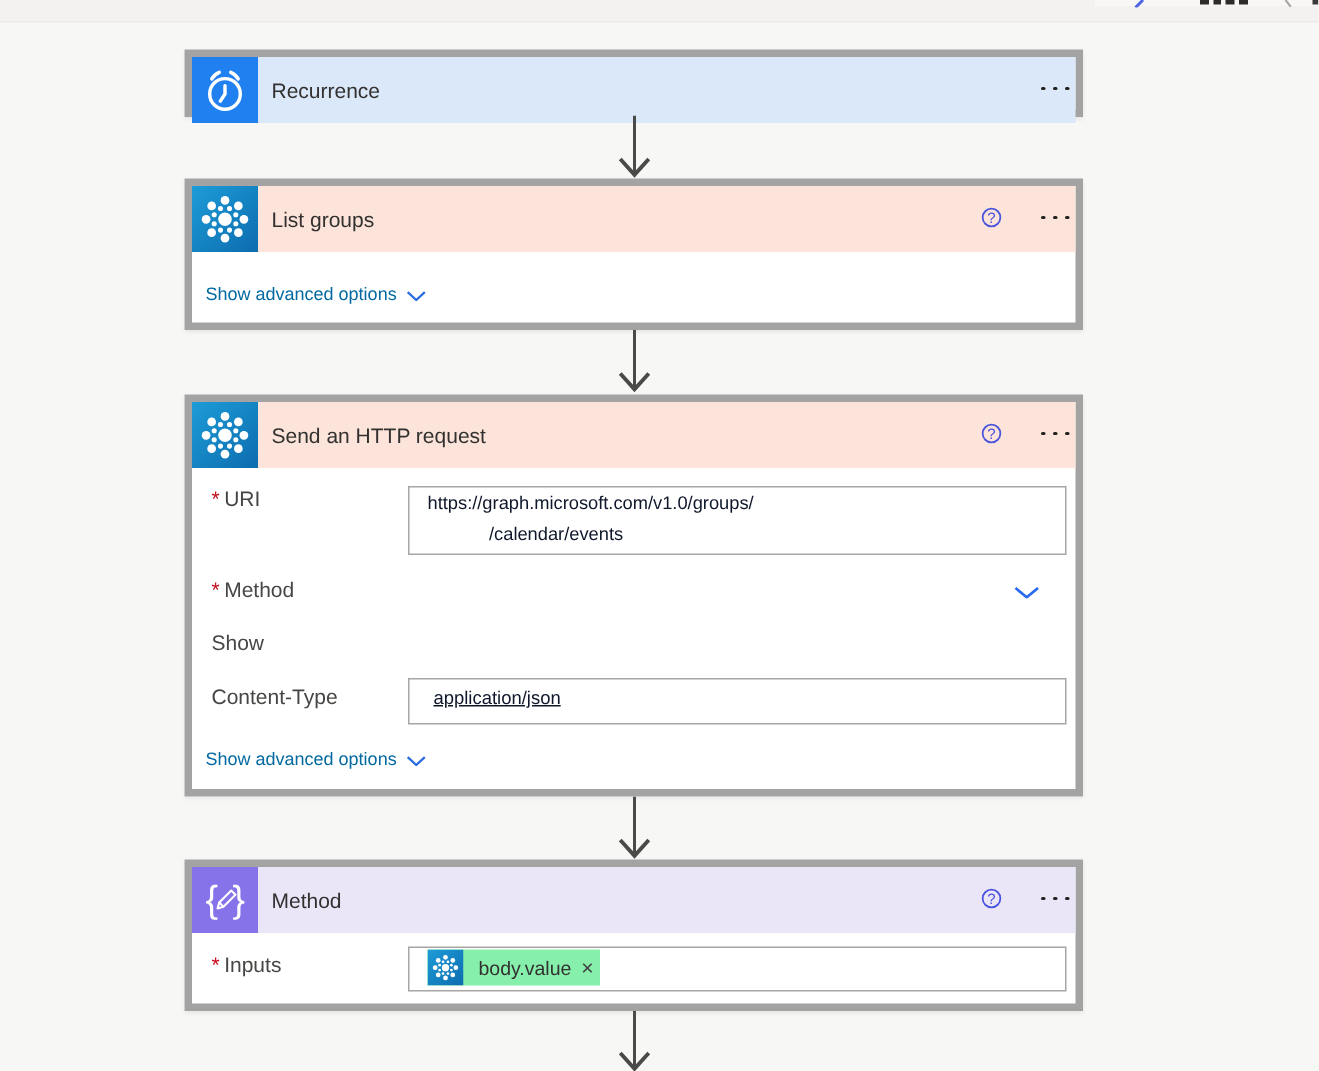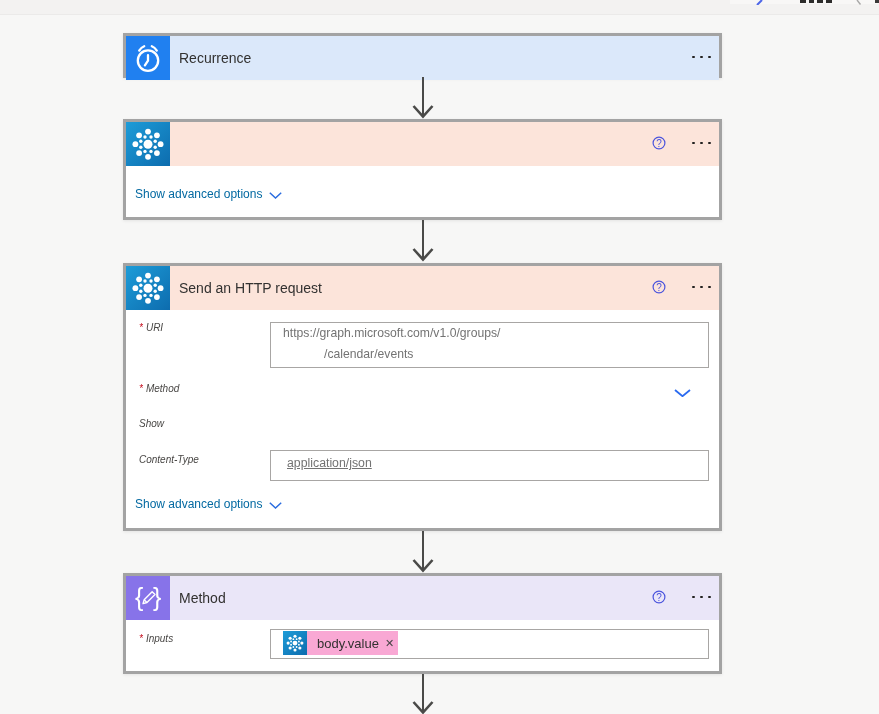--- a/index.html
+++ b/index.html
@@ -1,29 +1,29 @@
 <!DOCTYPE html>
 <html><head>
 <meta charset="utf-8">
 <style>
   html,body{margin:0;padding:0;}
   body{width:879px;height:714px;overflow:hidden;background:#f7f7f6;font-family:"Liberation Sans",sans-serif;position:relative;}
   .topbar{position:absolute;left:0;top:0;width:879px;height:14px;background:#f3f2f1;border-bottom:1px solid #ebeae9;}
   .frag{position:absolute;}
-  .card{position:absolute;left:123px;width:599px;background:#fff;border:3px solid #a3a3a3;box-sizing:border-box;box-shadow:0 1px 3px rgba(0,0,0,.08);}
+  .card{position:absolute;left:123px;width:599px;background:#fff;border:5px solid #a3a3a3;box-sizing:border-box;box-shadow:0 1px 3px rgba(0,0,0,.08);}
   .hdr{position:absolute;left:0;top:0;right:0;height:44px;}
   .icon{position:absolute;left:0;top:0;width:44px;height:44px;}
   .title{position:absolute;left:53px;top:0;height:44px;line-height:44px;font-size:14px;color:#323130;}
   .dots{position:absolute;top:19.5px;left:566px;width:24px;height:4px;}
   .dots i{position:absolute;top:0;width:2.6px;height:2.6px;border-radius:50%;background:#22201f;}
   .qm{position:absolute;left:526px;top:13.5px;width:14px;height:14px;}
   .adv{position:absolute;font-size:12px;color:#0369a1;}
-  .lbl{position:absolute;font-size:10px;color:#484644;font-style:italic;}
+  .lbl{position:absolute;font-size:14px;color:#484644;}
   .req{color:#c50f1f;margin-right:3px;}
-  .ibox{position:absolute;left:144px;width:439px;border:1px solid #a8a6a4;box-sizing:border-box;font-size:12.3px;color:#737373;background:#fff;}
+  .ibox{position:absolute;left:144px;width:439px;border:1px solid #a8a6a4;box-sizing:border-box;font-size:12.3px;color:#0f172a;background:#fff;}
   .arrow{position:absolute;}
 </style>
 </head>
 <body>
 
 <div class="topbar"></div>
 
 <div style="position:absolute;left:730px;top:0;width:149px;height:4px;background:#f8f7f6;"></div>
 <svg class="frag" style="left:748px;top:0" width="131" height="5" viewBox="0 0 131 5">
   <line x1="9" y1="5" x2="14" y2="0" stroke="#4d66e8" stroke-width="2"></line>
@@ -82,20 +82,21 @@
       <circle cx="29.2" cy="19.2" r="1.7"></circle>
         <circle cx="25.0" cy="15.0" r="1.7"></circle>
       <circle cx="19.0" cy="15.0" r="1.7"></circle>
         <circle cx="14.8" cy="19.2" r="1.7"></circle>
       <circle cx="14.8" cy="25.2" r="1.7"></circle>
         <circle cx="19.0" cy="29.4" r="1.7"></circle>
       <circle cx="25.0" cy="29.4" r="1.7"></circle>
         <circle cx="29.2" cy="25.2" r="1.7"></circle>
     </g>
   </svg>
+  <div class="title">List groups</div>
   <svg class="qm" viewBox="0 0 14 14">
       <circle cx="7" cy="7" r="5.9" fill="none" stroke="#4b54dd" stroke-width="1.2"></circle>
       <text x="7" y="10.6" font-size="10" fill="#4b54dd" text-anchor="middle" font-family="Liberation Sans">?</text>
     </svg>
   <div class="dots">
       <i style="left:0"></i>
       <i style="left:8.2px"></i>
       <i style="left:16.4px"></i>
     </div>
   <div class="adv" style="left:9px;top:65px;">Show advanced options</div>
@@ -185,21 +186,21 @@
       <text x="7" y="10.6" font-size="10" fill="#4b54dd" text-anchor="middle" font-family="Liberation Sans">?</text>
     </svg>
   <div class="dots">
       <i style="left:0"></i>
       <i style="left:8.2px"></i>
       <i style="left:16.4px"></i>
     </div>
 
   <div class="lbl" style="left:13px;top:57px;"><span class="req">*</span>Inputs</div>
   <div class="ibox" style="top:53px;height:30px;"></div>
-  <div style="position:absolute;left:157px;top:55px;height:24px;background:#f9a8d4;display:flex;align-items:center;padding-right:1px;">
+  <div style="position:absolute;left:157px;top:55px;height:24px;background:#86efac;display:flex;align-items:center;padding-right:1px;">
     <svg width="24" height="24" viewBox="0 0 44 44" style="display:block;">
       <rect width="44" height="44" fill="url(#gg)"></rect>
       <g fill="#fff">
         <circle cx="22" cy="22.2" r="4.5"></circle>
         <circle cx="34.6" cy="22.2" r="2.9"></circle>
           <circle cx="30.9" cy="13.3" r="2.9"></circle>
         <circle cx="22.0" cy="9.6" r="2.9"></circle>
           <circle cx="13.1" cy="13.3" r="2.9"></circle>
         <circle cx="9.4" cy="22.2" r="2.9"></circle>
           <circle cx="13.1" cy="31.1" r="2.9"></circle>

